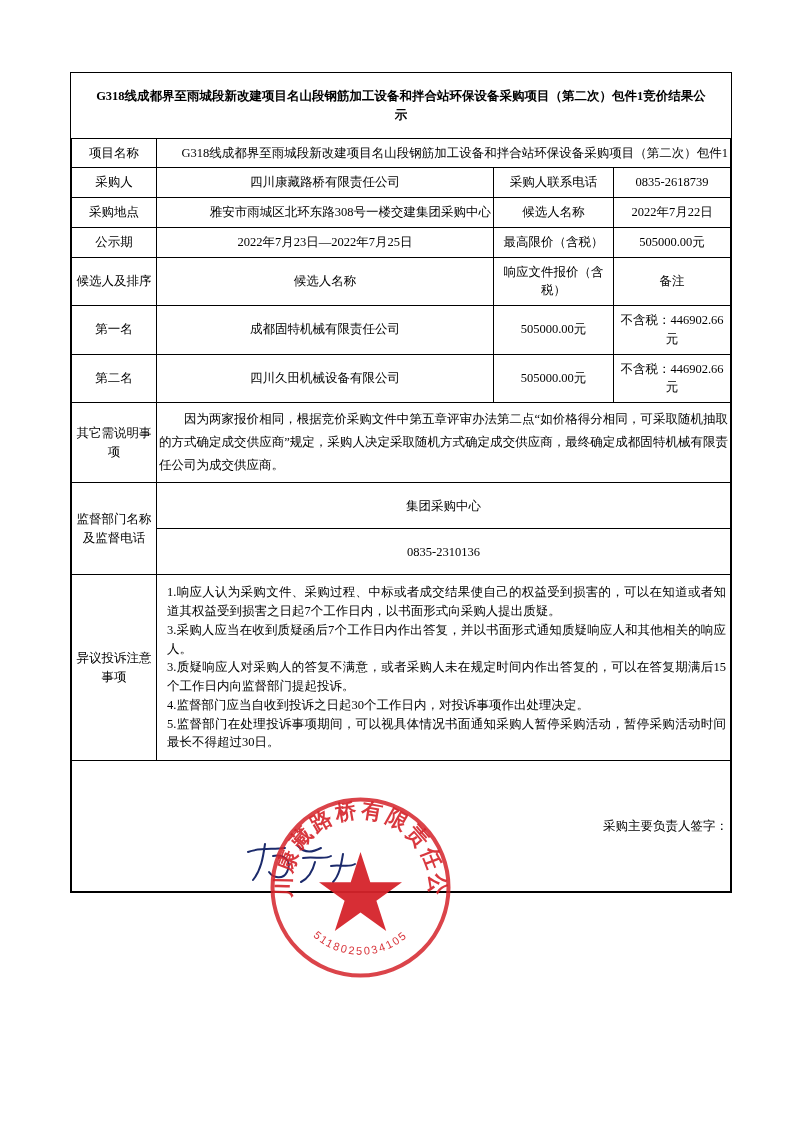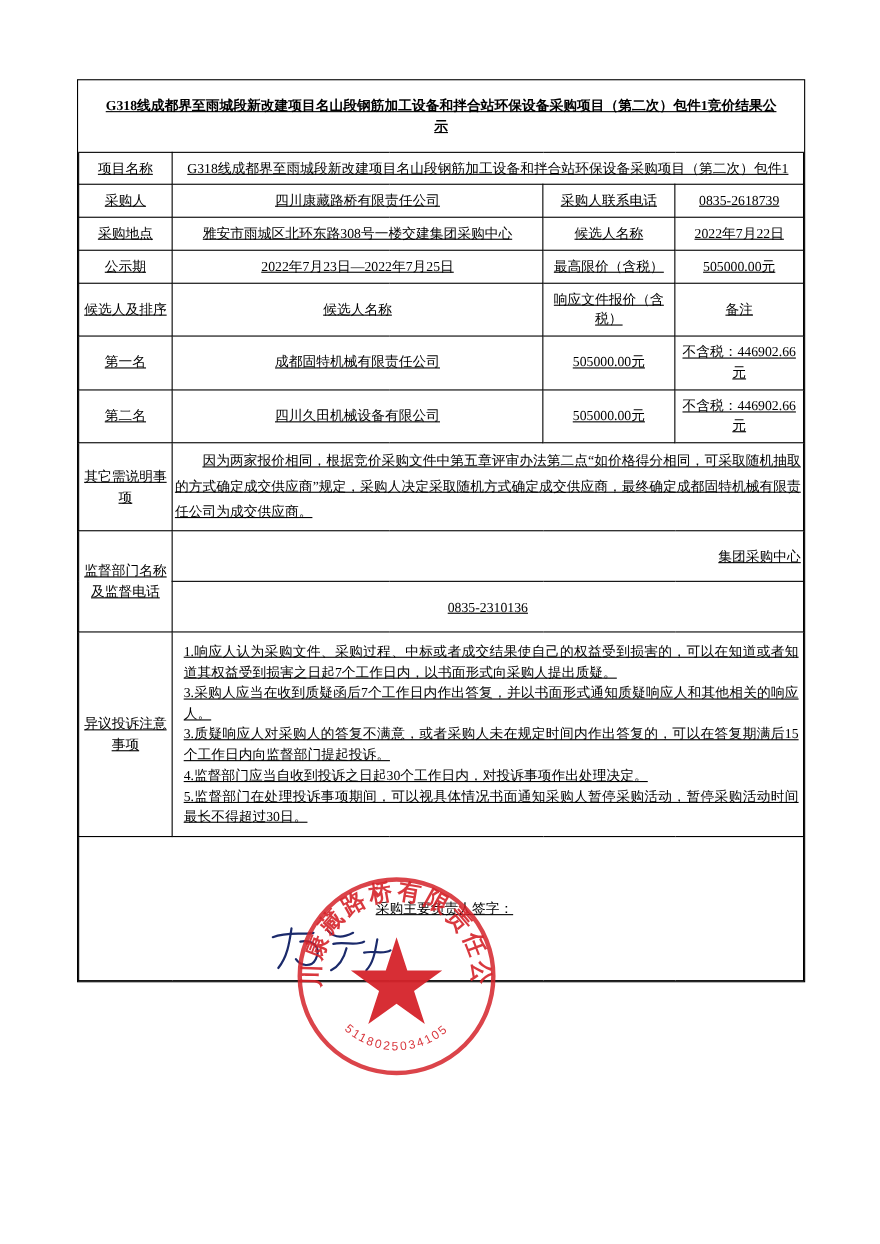--- a/index.html
+++ b/index.html
@@ -23,21 +23,20 @@
     background: #fff;
   }
   .doc {
     position: absolute;
     left: 70px;
     top: 72px;
     width: 662px;
     border: 1.5px solid #000;
     box-sizing: border-box;
     background: #fff;
-    text-decoration: underline;
   }
   table.main {
     border-collapse: collapse;
     width: 100%;
     table-layout: fixed;
   }
   table.main td {
     border: 1px solid #000;
     padding: 5px 2px;
     font-size: 12.5px;
@@ -57,21 +56,21 @@
   .title-row td {
     border-left: none !important;
     border-right: none !important;
     border-top: none !important;
     border-bottom: 1px solid #000 !important;
   }
   .lbl {
     text-align: center;
   }
   .ctr { text-align: center; }
-  .left { text-align: center; }
+  .left { text-align: right; }
   .just {
     text-align: justify;
     text-justify: inter-ideograph;
   }
   .indent2 { text-indent: 2em; }
   .notes td {
     font-size: 12.5px;
     line-height: 1.75;
   }
   .notes-list p {
@@ -162,21 +161,21 @@
           <td class="ctr" colspan="2">四川久田机械设备有限公司</td>
           <td class="ctr">505000.00元</td>
           <td class="ctr">不含税：446902.66元</td>
         </tr>
         <tr>
           <td class="lbl">其它需说明事项</td>
           <td class="just indent2" colspan="4" style="line-height:1.85;">因为两家报价相同，根据竞价采购文件中第五章评审办法第二点“如价格得分相同，可采取随机抽取的方式确定成交供应商”规定，采购人决定采取随机方式确定成交供应商，最终确定成都固特机械有限责任公司为成交供应商。</td>
         </tr>
         <tr>
           <td class="lbl" rowspan="2" style="height:70px;">监督部门名称及监督电话</td>
-          <td class="ctr" colspan="4" style="height:35px;text-align:right;">集团采购中心</td>
+          <td class="ctr" colspan="4" style="height:35px;">集团采购中心</td>
         </tr>
         <tr>
           <td class="ctr" colspan="4" style="height:35px;margin-left:31px;">0835-2310136</td>
         </tr>
         <tr class="notes">
           <td class="lbl">异议投诉注意事项</td>
           <td class="just notes-list" colspan="4" style="padding:8px 4px 8px 10px;">
             <p>1.响应人认为采购文件、采购过程、中标或者成交结果使自己的权益受到损害的，可以在知道或者知道其权益受到损害之日起7个工作日内，以书面形式向采购人提出质疑。</p>
             <p>3.采购人应当在收到质疑函后7个工作日内作出答复，并以书面形式通知质疑响应人和其他相关的响应人。</p>
             <p>3.质疑响应人对采购人的答复不满意，或者采购人未在规定时间内作出答复的，可以在答复期满后15个工作日内向监督部门提起投诉。</p>

